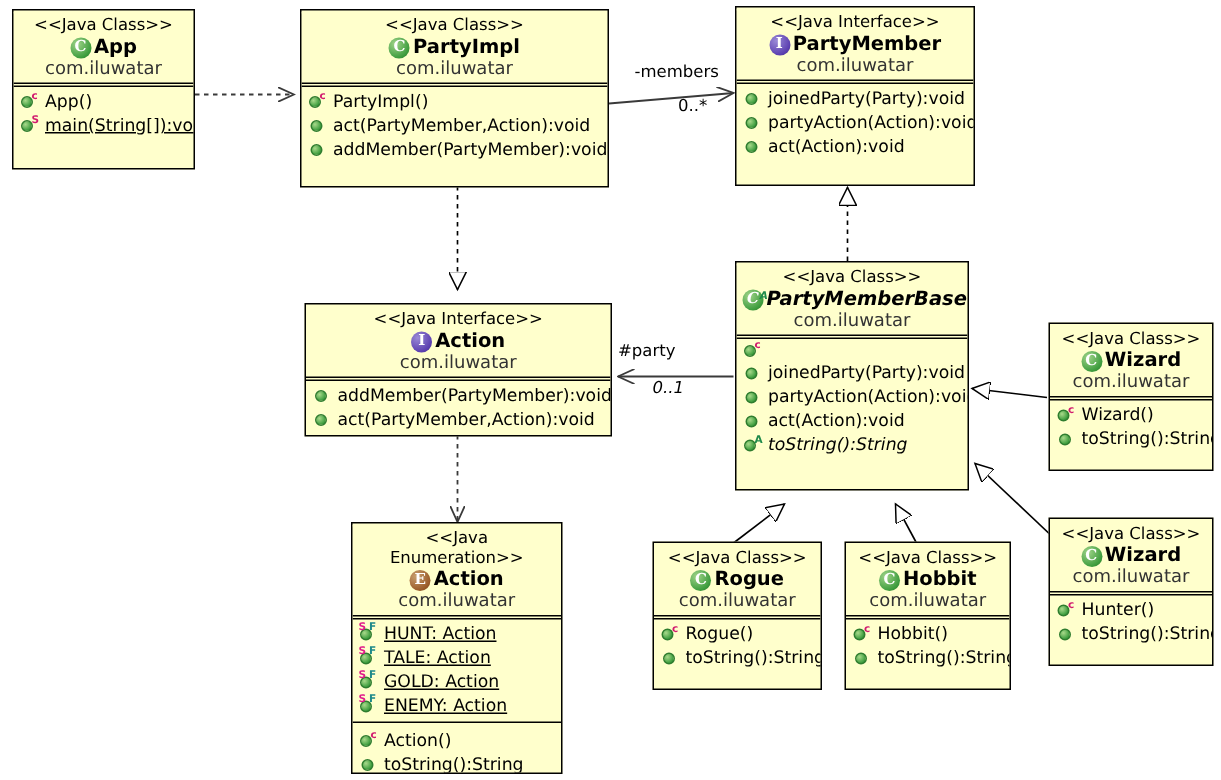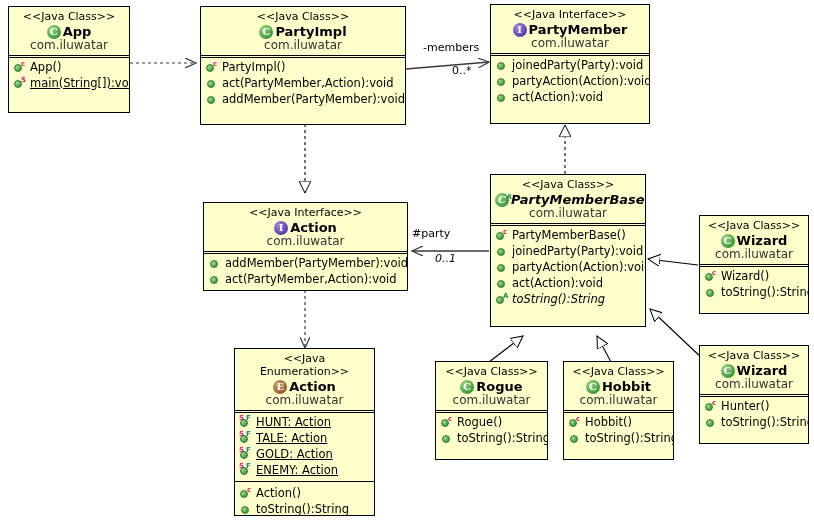--- a/index.html
+++ b/index.html
@@ -278,21 +278,20 @@
         </span>
       </div>
       <div class="pkg">com.iluwatar</div>
     </div>
     <div class="compart">
       <div class="mrow">
         <span class="ic">
             <span class="dot"></span>
             <span class="sup c">c</span>
           </span>
-        <span class="txt">PartyMemberBase()</span>
       </div>
       <div class="mrow">
         <span class="ic plain">
             <span class="dot"></span>
           </span>
         <span class="txt">joinedParty(Party):void</span>
       </div>
       <div class="mrow">
         <span class="ic plain">
             <span class="dot"></span>

